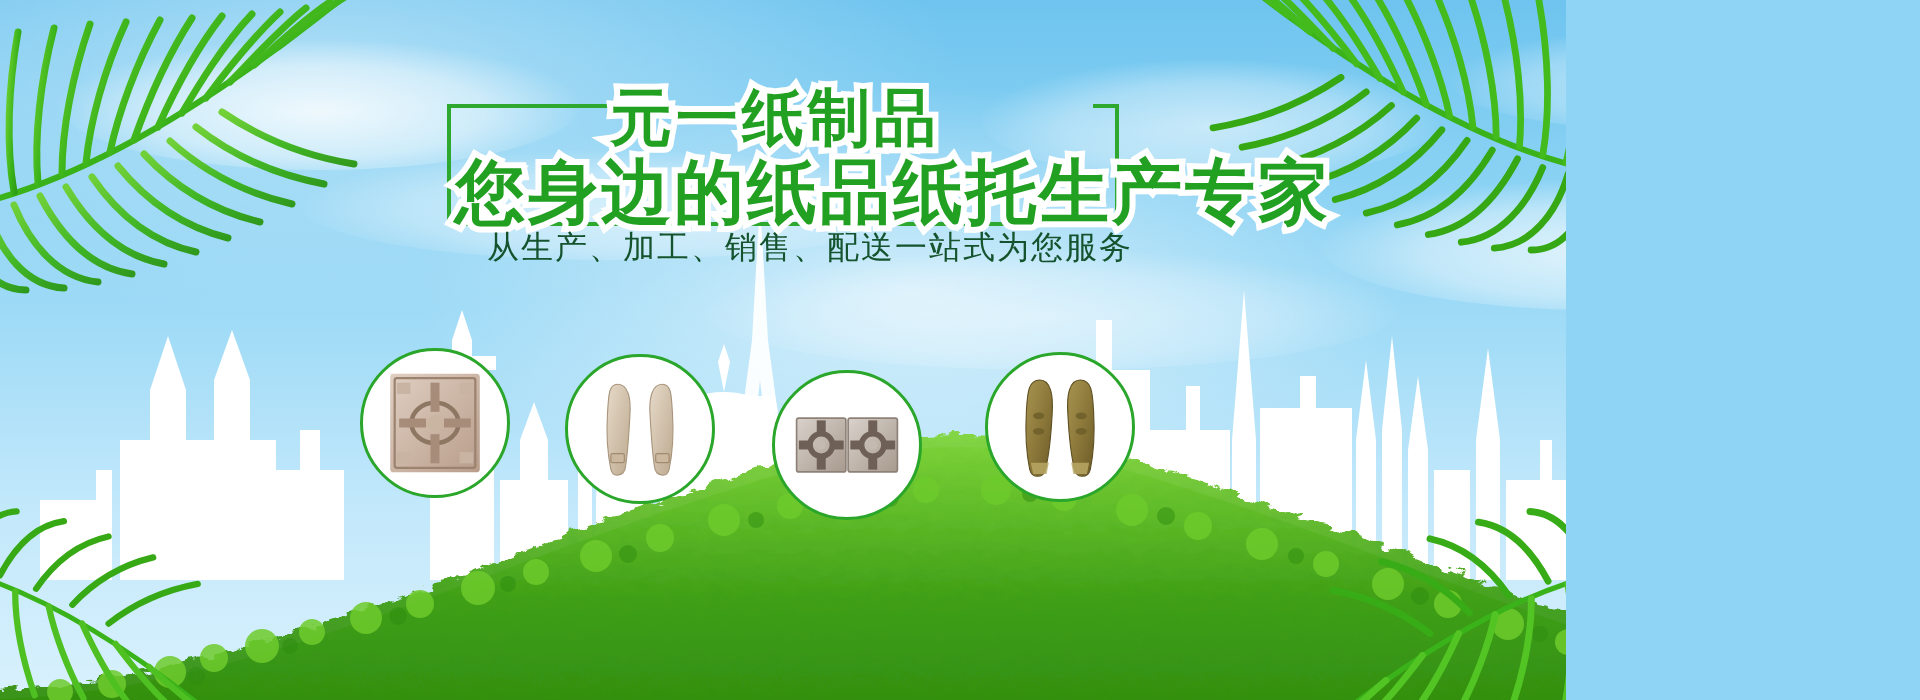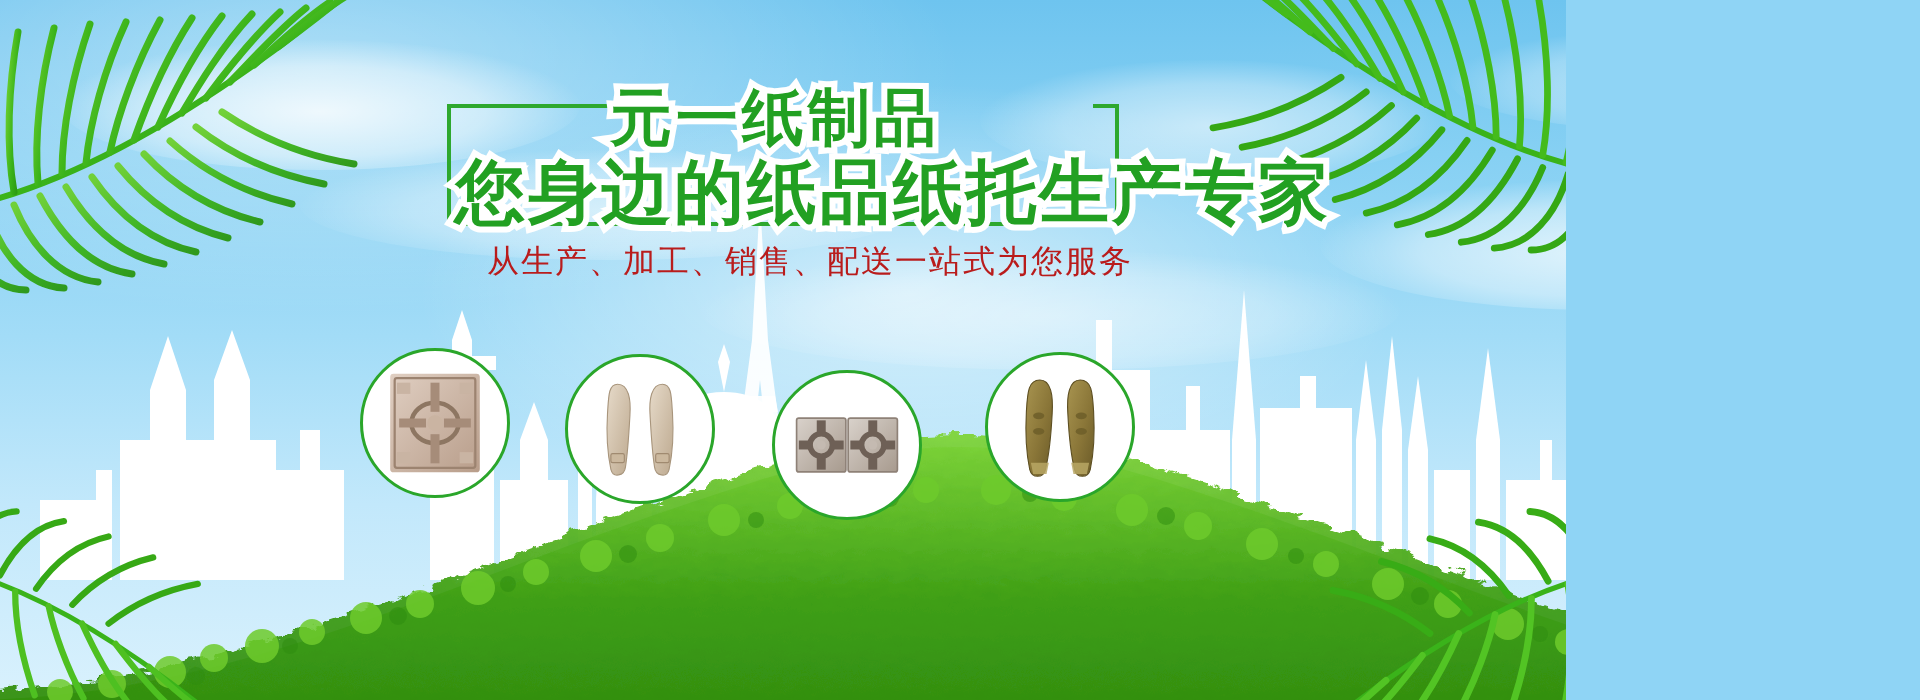--- a/index.html
+++ b/index.html
@@ -75,23 +75,23 @@
   .title-line2 {
     position:absolute; left:455px; top:146px;
     font-size:70px; font-weight:bold; letter-spacing:3px;
     color:#22a022;
     -webkit-text-stroke:12px #ffffff;
     paint-order:stroke fill;
     white-space:nowrap;
     z-index:6;
   }
   .subtitle {
-    position:absolute; left:487px; top:240px;
+    position:absolute; left:487px; top:226px;
     font-size:32px; letter-spacing:2px;
-    color:#b91c1c;
+    color:#14532d;
     white-space:nowrap;
     z-index:6;
     font-family:Liberation Mono, monospace;
   }
 
   
   .products { position:absolute; left:0; bottom:0; width:1920px; height:360px; z-index:7; }
   .product {
     position:absolute;
     width:150px; height:150px;

